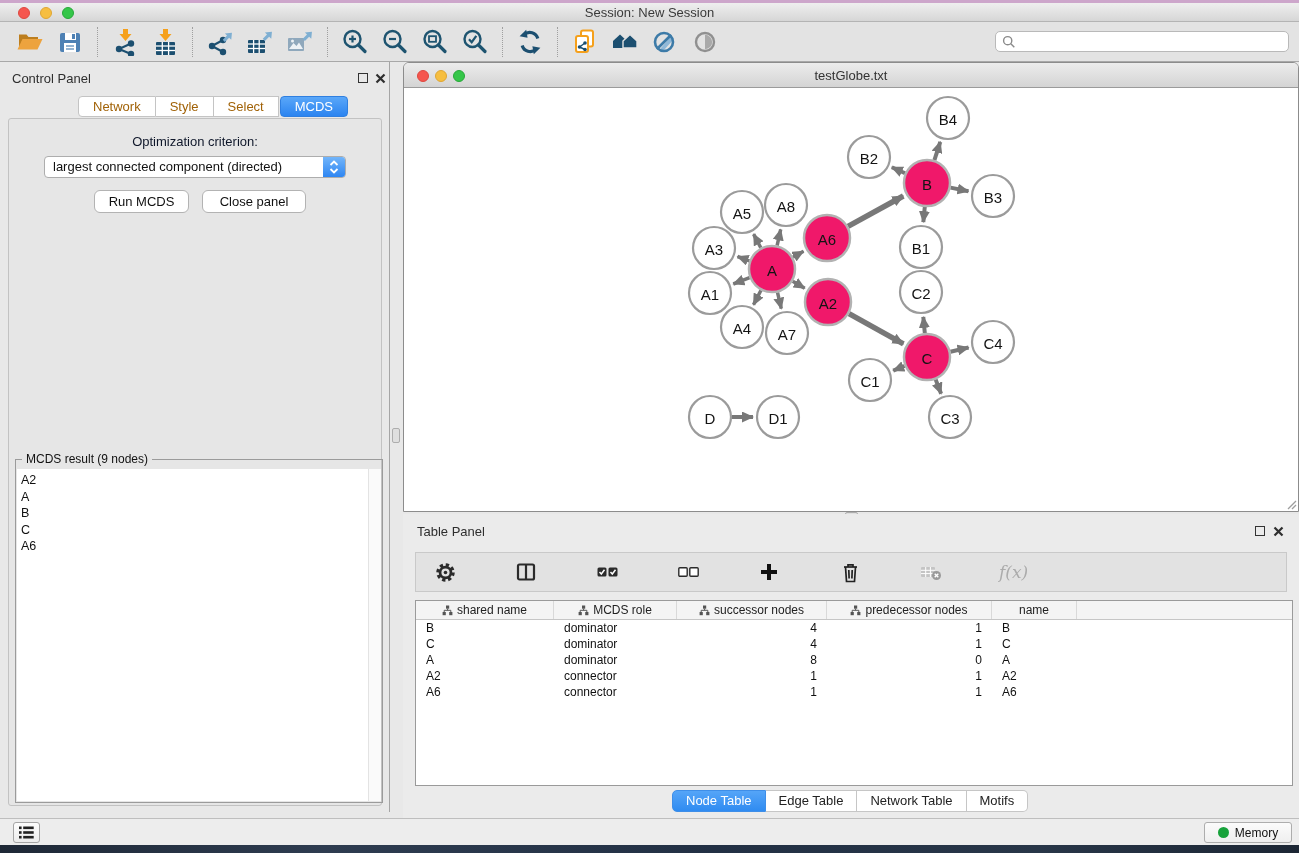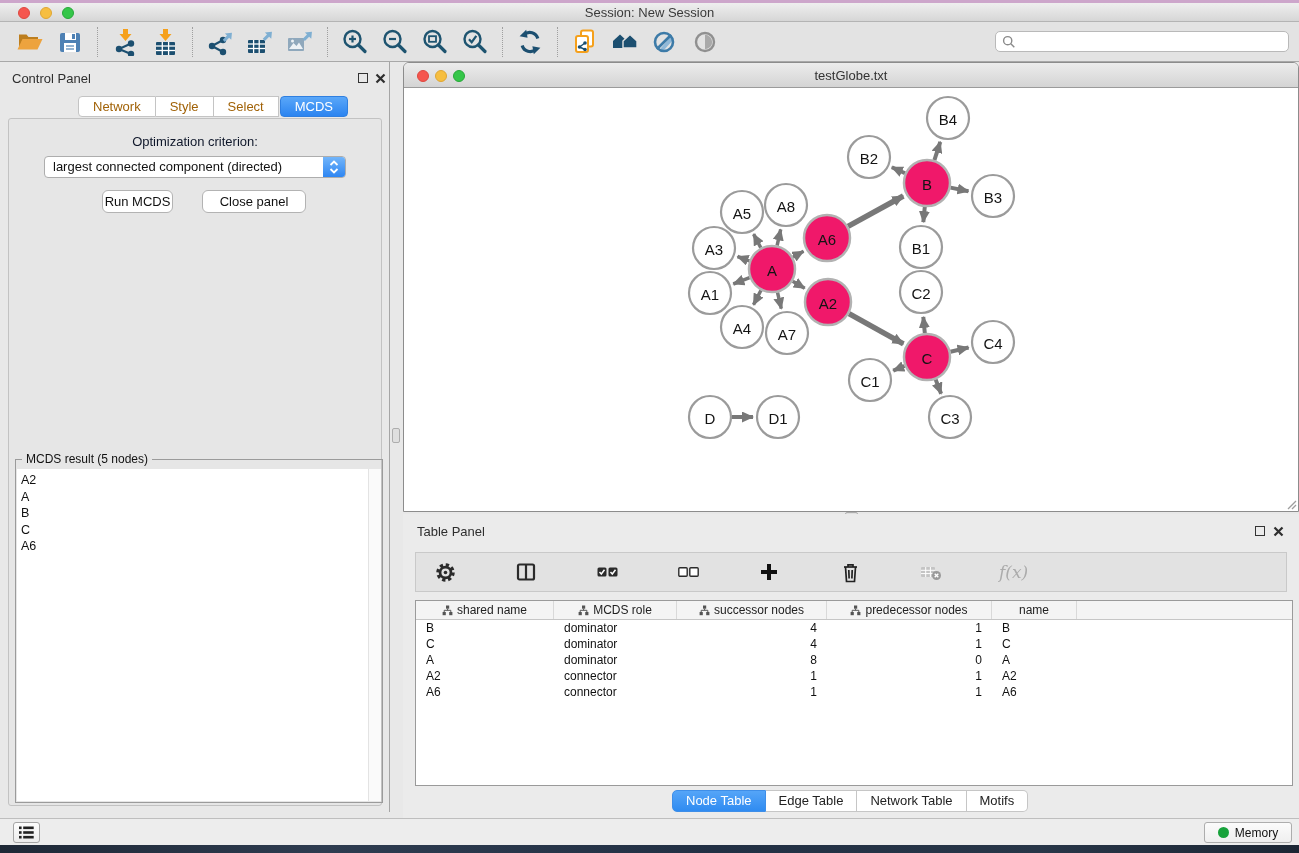--- a/index.html
+++ b/index.html
@@ -35,21 +35,21 @@
   .ctab:first-child { border-left:1px solid #C4C4C4; border-radius:4px 0 0 4px; }
   .ctab.active { background:linear-gradient(#5AA7F9,#2B84F0); color:#FFF; border:1px solid #2F7FE0; border-radius:4px; margin-left:1px; }
   .cp-inner { position:absolute; left:8px; top:56px; width:374px; height:688px; background:#E6E6E6; border:1px solid #C2C2C2; border-radius:3px; }
   .opt-label { position:absolute; left:0; top:15px; width:100%; text-align:center; font-size:13px; color:#0f172a; }
   .dropdown { position:absolute; left:35px; top:37px; width:302px; height:22px; background:#FFF; border:1px solid #ADADAD; border-radius:4px; }
   .dropdown .val { font-size:13px; line-height:20px; padding-left:8px; color:#111; display:block;border-radius:8px; }
   .stepper { position:absolute; right:0; top:0; width:22px; height:20px; border-radius:0 3px 3px 0;
     background:linear-gradient(#72B5FA,#2E86F2); display:flex; align-items:center; justify-content:center; }
   .btn { position:absolute; height:23px; background:#FFF; border:1px solid #B3B3B3; border-radius:6px;
     font-size:13px; color:#111; display:flex; align-items:center; justify-content:center; }
-  .btn-run { left:85px; top:71px; width:71px;margin-left:8px; }
+  .btn-run { left:85px; top:71px; width:95px; }
   .btn-close { left:193px; top:71px; width:104px; }
   .fieldset { position:absolute; left:6px; top:340px; width:368px; height:344px; border:1px solid #9B9B9B; }
   .fieldset .legend { position:absolute; top:-8px; left:6px; background:#E6E6E6; padding:0 4px; font-size:12px; color:#111; }
   .list-area { position:absolute; left:1px; right:1px; top:9px; bottom:1px; background:#FFF; }
   .list-scroll { position:absolute; right:0; top:0; bottom:0; width:13px; background:#FAFAFA; border-left:1px solid #E3E3E3; }
   .mcds-item { font-size:12.5px; line-height:16.5px; padding-left:4px; color:#111; }
 
   
   .v-handle { position:absolute; left:392px; top:428px; width:8px; height:15px; background:#DFDFDF; border:1px solid #ADADAD; border-radius:2px; }
   .h-handle { position:absolute; left:845px; top:512px; width:13px; height:6px; background:#DFDFDF; border:1px solid #ADADAD; border-radius:2px; }
@@ -299,21 +299,21 @@
             <svg width="10" height="14" viewBox="0 0 10 14">
               <path d="M1.5 5 L5 1.5 L8.5 5" fill="none" stroke="#FFF" stroke-width="1.8"></path>
               <path d="M1.5 9 L5 12.5 L8.5 9" fill="none" stroke="#FFF" stroke-width="1.8"></path>
             </svg>
           </span>
       </div>
       <div class="btn btn-run">Run MCDS</div>
       <div class="btn btn-close">Close panel</div>
 
       <div class="fieldset">
-        <span class="legend">MCDS result (5 nodes)</span>
+        <span class="legend">MCDS result (9 nodes)</span>
         <div class="list-area">
           <div style="padding-top:3px;">
               <div class="mcds-item">A2</div>
               <div class="mcds-item">A</div>
               <div class="mcds-item">B</div>
               <div class="mcds-item">C</div>
               <div class="mcds-item">A6</div>
             </div>
           <div class="list-scroll"></div>
         </div>

